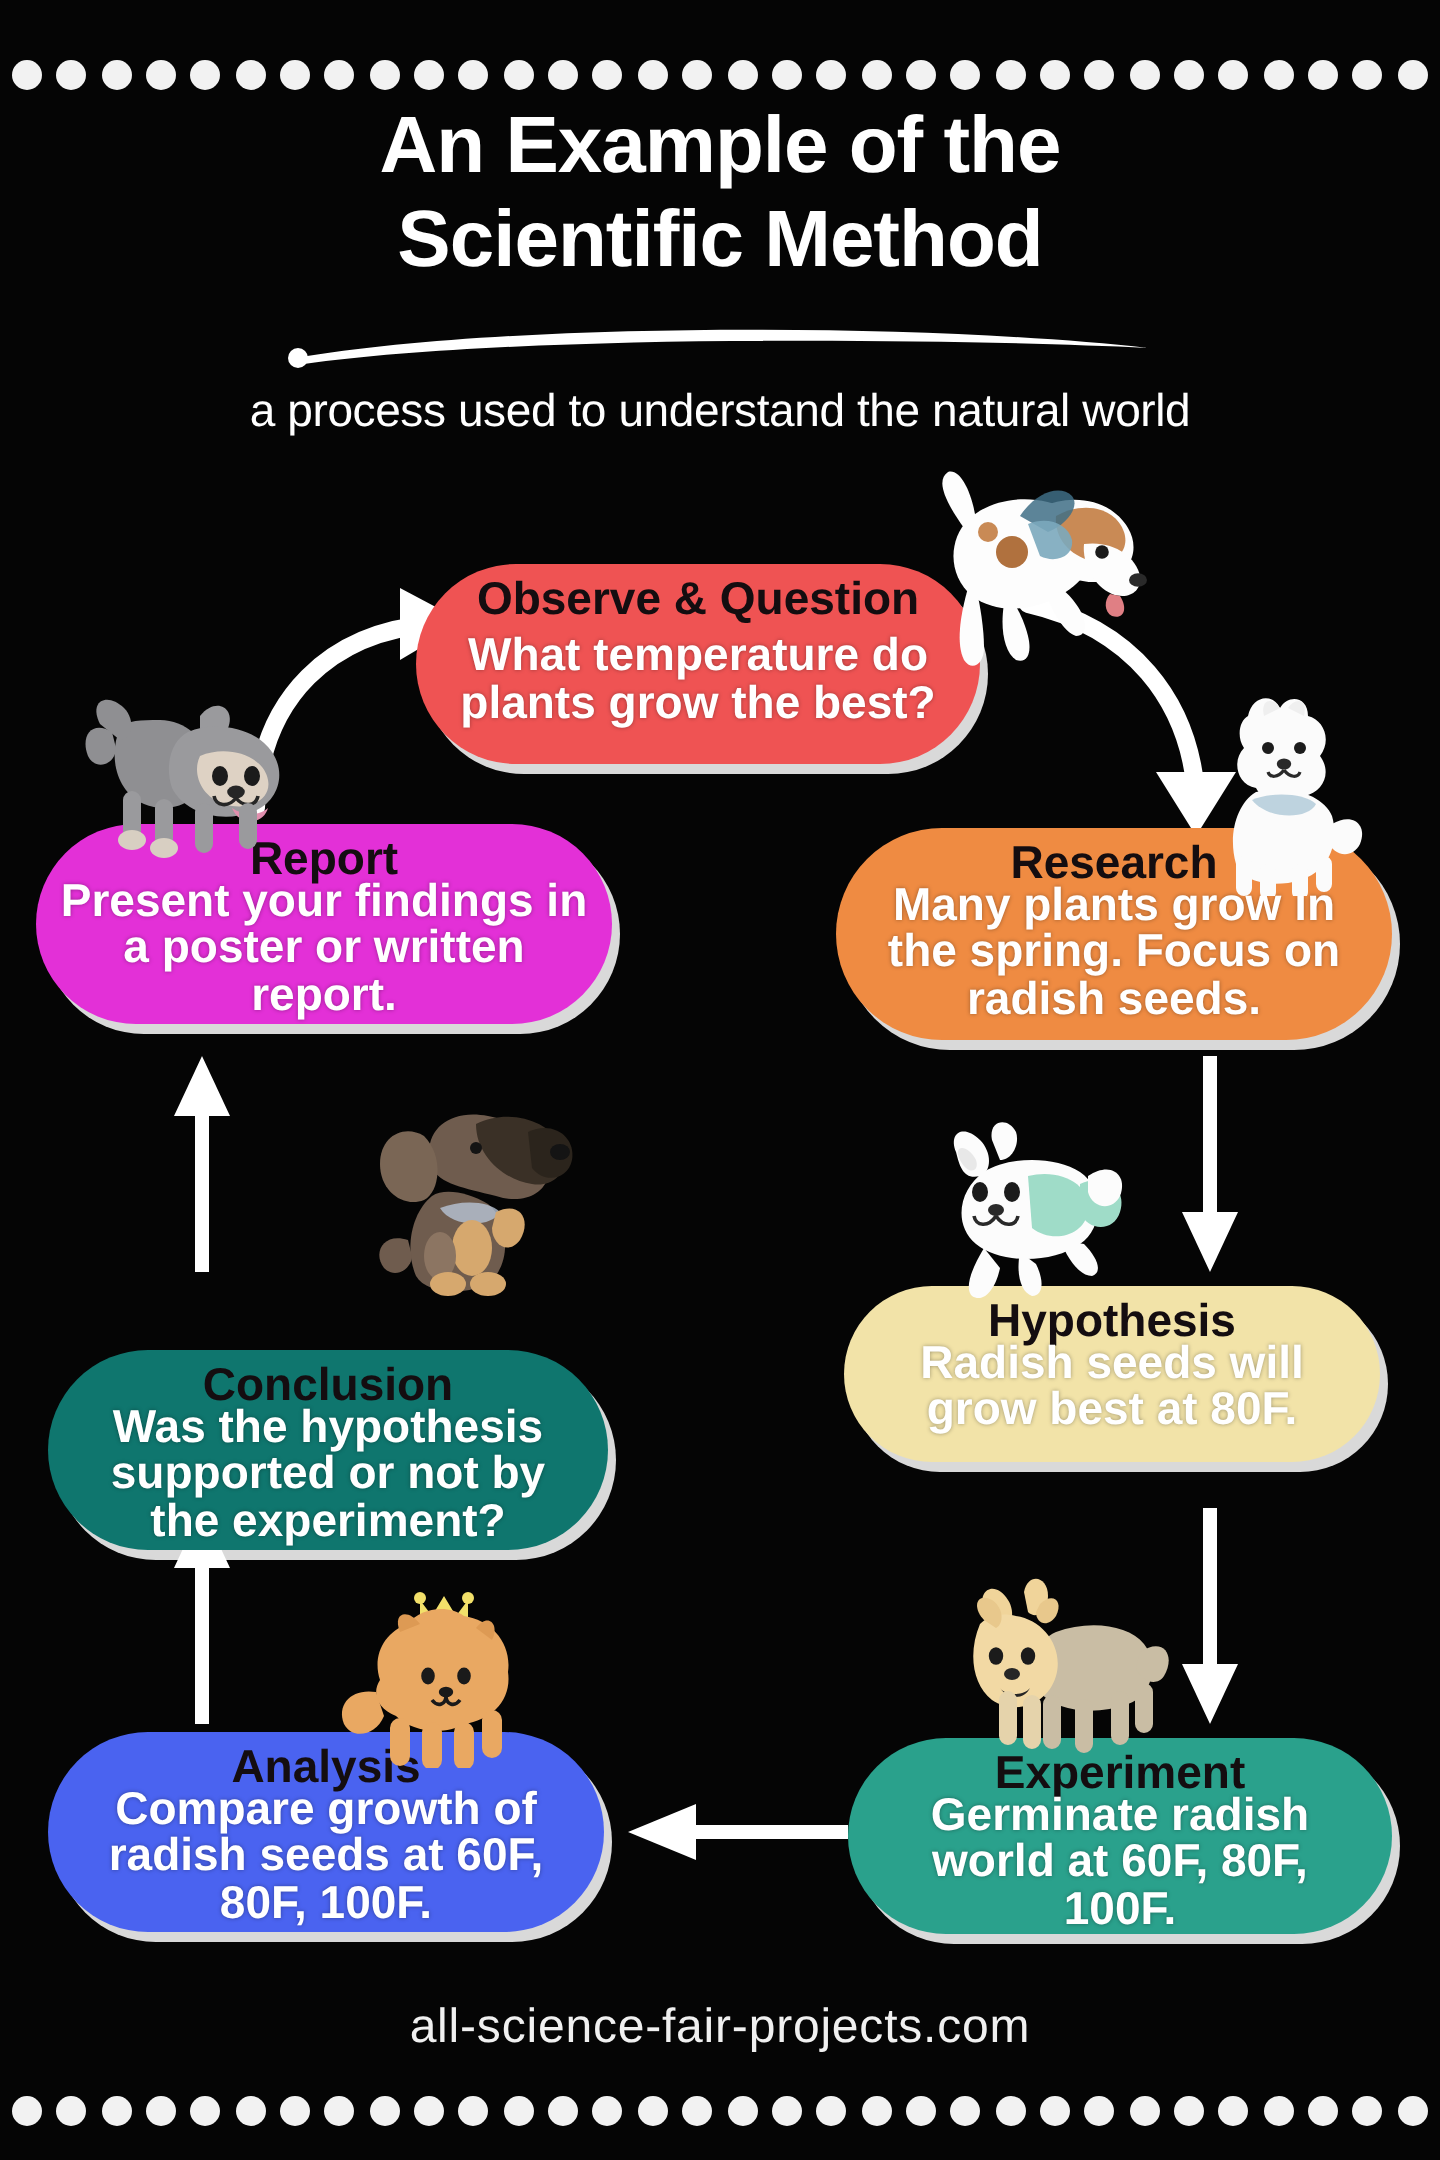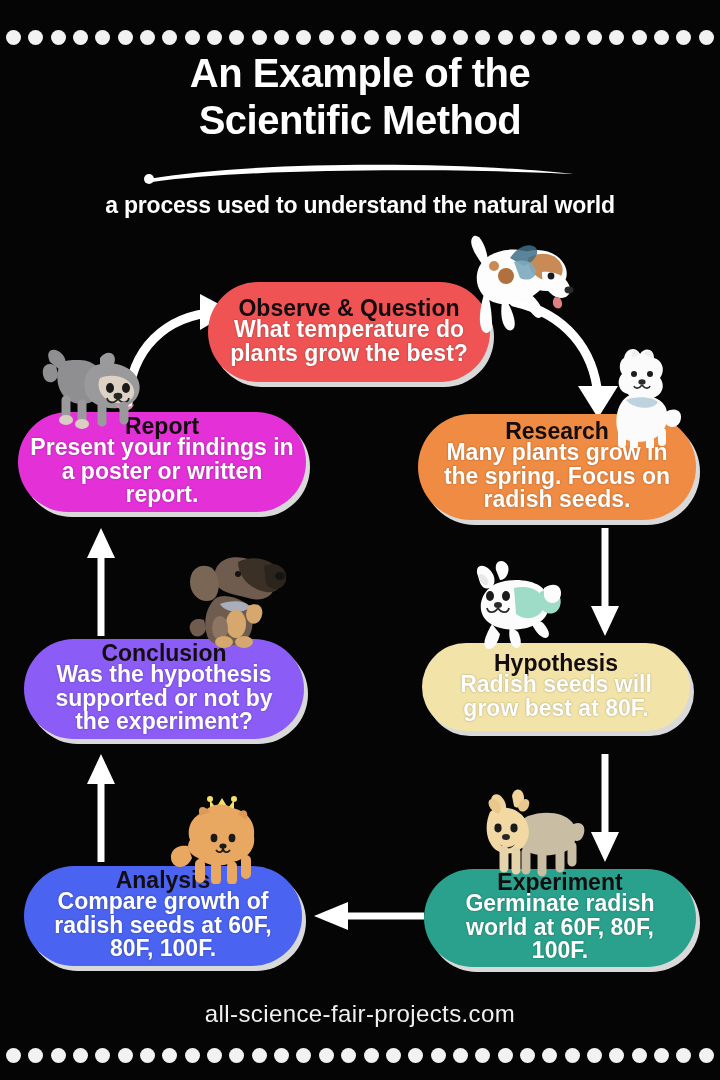--- a/index.html
+++ b/index.html
@@ -63,35 +63,35 @@
     height: 26px;
   }
   .subtitle {
     position: absolute;
     top: 192px;
     left: 0;
     width: 720px;
     text-align: center;
     color: #ffffff;
     font-size: 23px;
-    font-weight: bold;
+    font-weight: normal;
     letter-spacing: -0.2px;
   }
 
   
   .step {
     position: absolute;
     border-radius: 60px;
     box-sizing: border-box;
     box-shadow: 4px 5px 0 rgba(255,255,255,0.85);
     text-align: center;
-    padding: 6px 12px 8px;
+    padding: 6px 12px 19px;
     display: flex;
     flex-direction: column;
-    justify-content: center;
+    justify-content: space-between;
     z-index: 4;
   }
   .step .s-title {
     color: #140d10;
     font-size: 23px;
     font-weight: bold;
     line-height: 1.0;
     margin-bottom: -2px;
   }
   .step .s-body {
@@ -241,21 +241,21 @@
   <div class="step" id="step-experiment" style="background: rgb(42, 161, 140);">
     <div class="s-title" style="color: rgb(20, 13, 16);">Experiment</div>
     <div class="s-body" style="color: rgb(255, 255, 255);">Germinate radish world at 60F, 80F, 100F.</div>
   </div>
 
   <div class="step" id="step-analysis" style="background: rgb(74, 99, 240);">
     <div class="s-title" style="color: rgb(20, 13, 16);">Analysis</div>
     <div class="s-body" style="color: rgb(255, 255, 255);">Compare growth of radish seeds at 60F, 80F, 100F.</div>
   </div>
 
-  <div class="step" id="step-conclusion" style="background: #8b5cf6;">
+  <div class="step" id="step-conclusion" style="background: #0f766e; margin-top: 36px;">
     <div class="s-title" style="color: rgb(20, 13, 16);">Conclusion</div>
     <div class="s-body" style="color: rgb(255, 255, 255);">Was the hypothesis supported or not by the experiment?</div>
   </div>
 
   <div class="step" id="step-report" style="background: rgb(227, 48, 215);">
     <div class="s-title" style="color: rgb(20, 13, 16);">Report</div>
     <div class="s-body" style="color: #ffffff;">Present your findings in a poster or written report.</div>
   </div>
 
   <svg class="dog" style="left:424px; top:232px; width:150px; height:110px;" viewBox="0 0 150 110">

